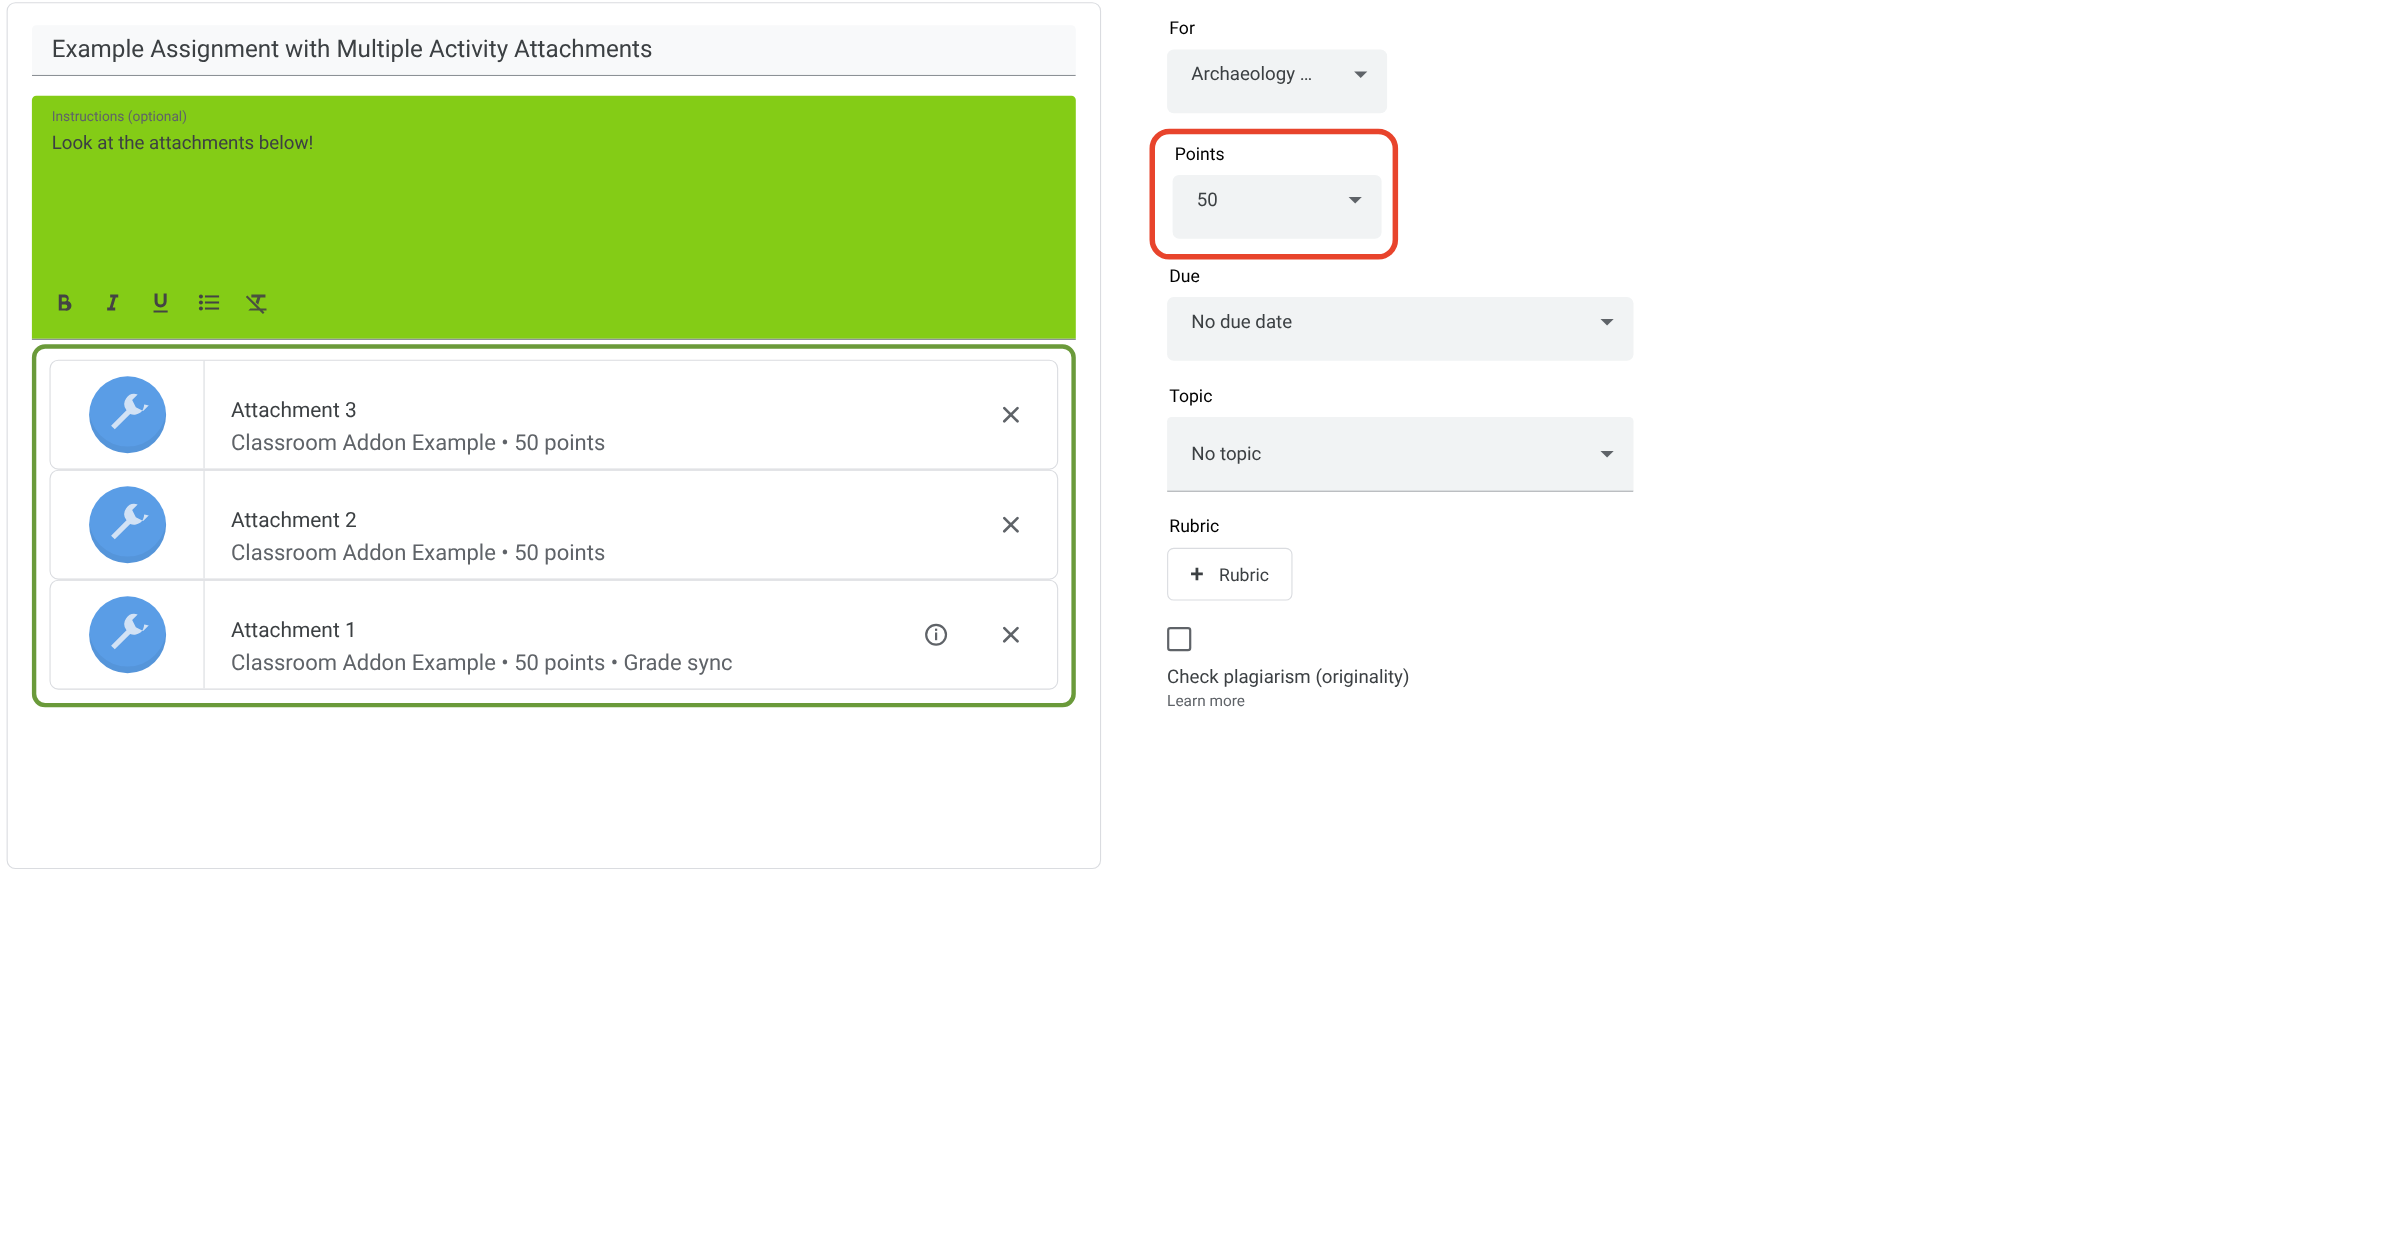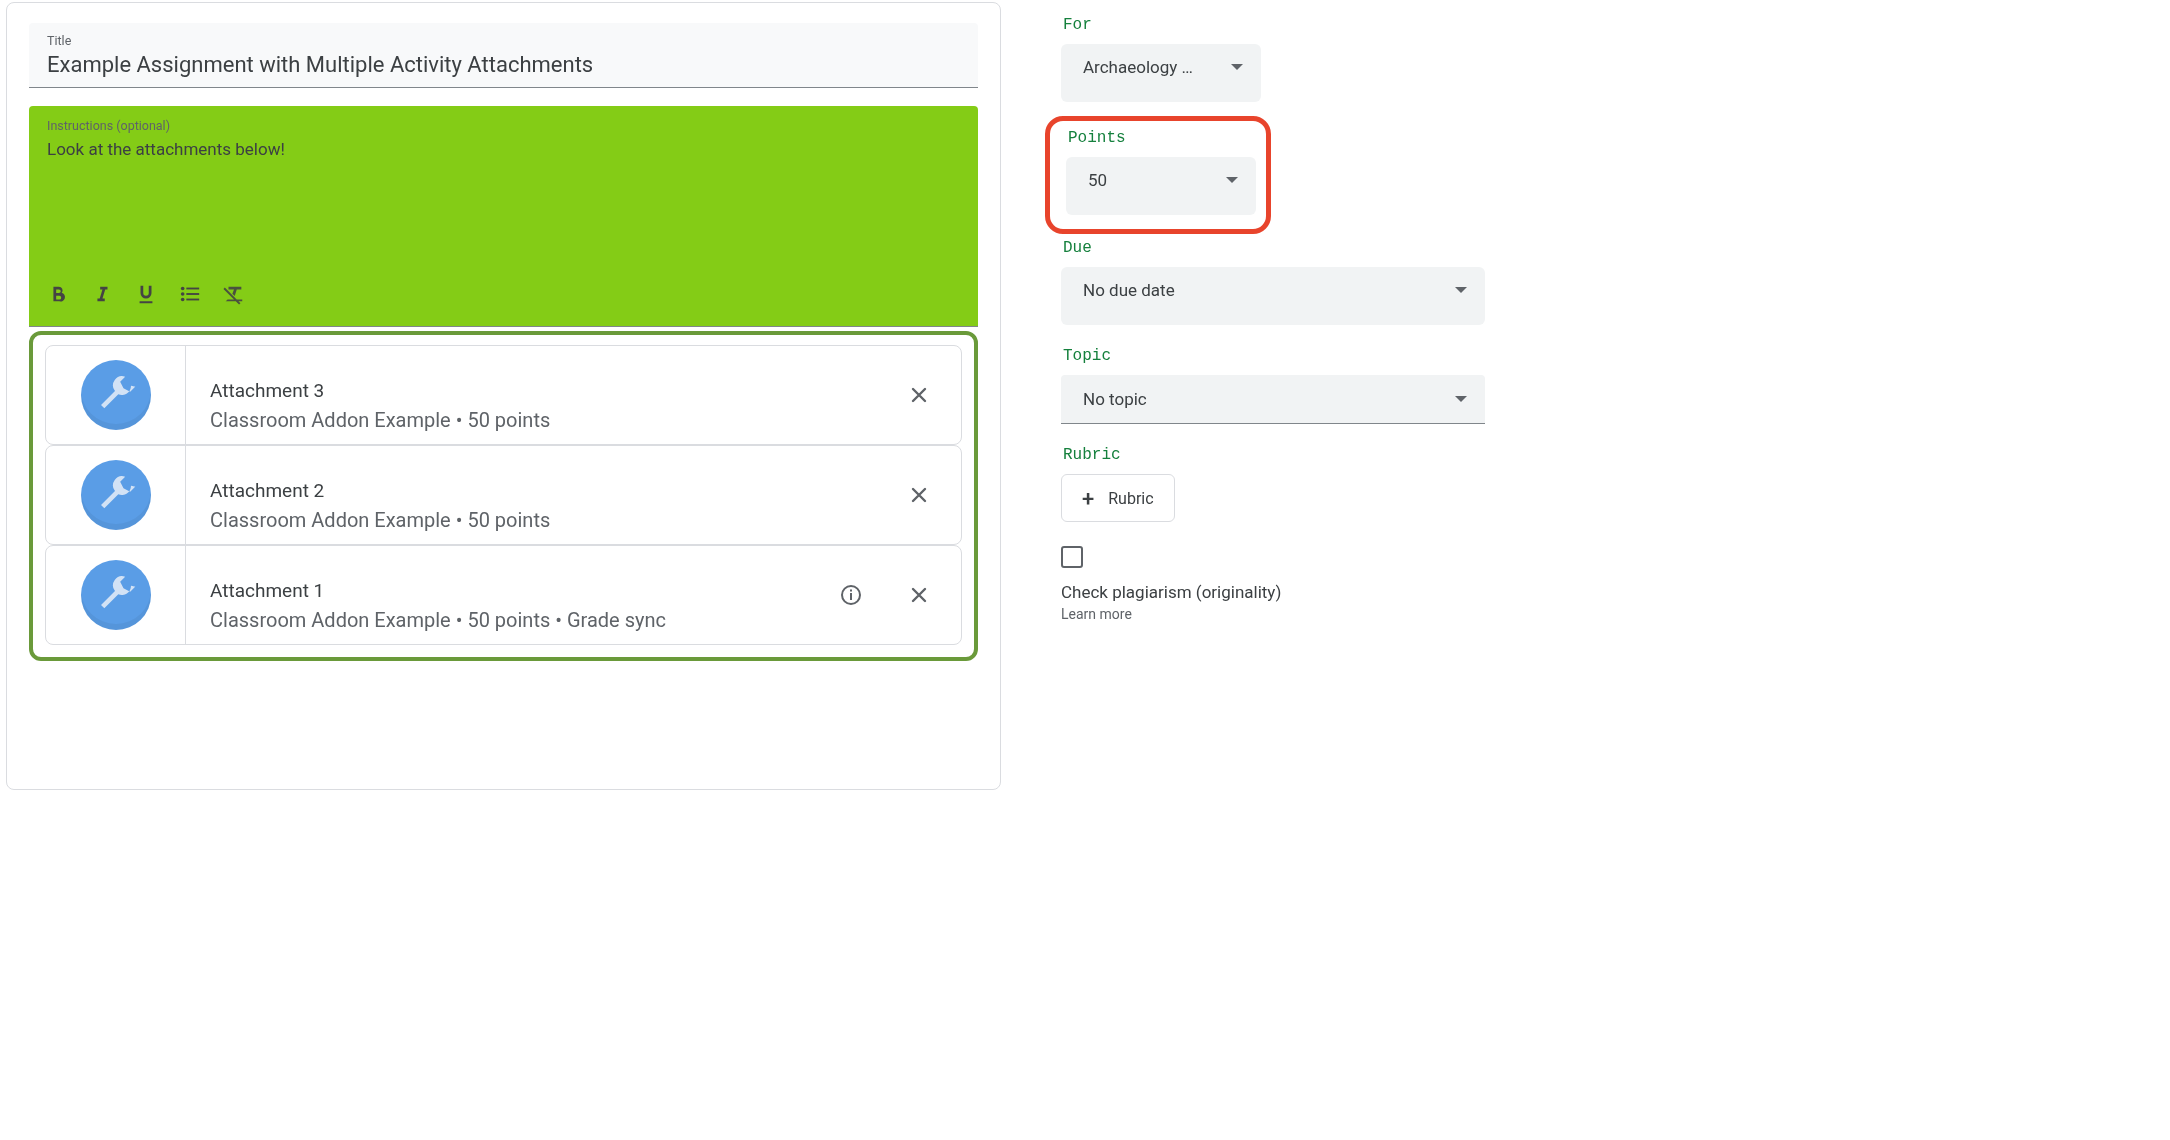--- a/index.html
+++ b/index.html
@@ -101,24 +101,23 @@
   .icon-btn { width: 40px; height: 40px; display:flex;align-items:center;justify-content:center; cursor:pointer; border-radius:50%; }
   .icon-btn svg { width:24px; height:24px; fill:#5f6368; }
 
   
   .sidebar {
     flex: 1;
     padding: 4px 0 0 60px;
   }
   .side-label {
     font-size: 16px;
-    color: #15803d;
+    color: #000000;
     margin: 12px 0 10px 2px;
     font-weight: 400;
-    font-family: Liberation Mono, monospace;
   }
   .for-row { display:flex; gap:24px; }
   .chip-select {
     height: 58px;
     background: #f1f3f4;
     border-radius: 6px;
     display: flex;
     align-items: center;
     padding: 0 18px 12px 22px;
     justify-content: space-between;
@@ -135,21 +134,21 @@
     border: 5px solid #e8442c;
     border-radius: 18px;
     padding: 0 18px 14px 16px;
     width: 226px;
     margin-left: -16px;
     margin-top: 14px;
   }
   .points-highlight .side-label { margin-top: 8px; }
 
   .underline-select {
-    height: 49px;
+    height: 68px;
     background: #f1f3f4;
     border-bottom: 1px solid #80868b;
     border-radius: 4px 4px 0 0;
     display:flex;align-items:center;justify-content:space-between;
     padding:0 18px 0 22px;
     font-size: 17px;
     width: 424px;
     cursor:pointer;
   }
 
@@ -175,21 +174,20 @@
   .cb-learn { font-size: 14px; color: #5f6368; margin-top: 4px; cursor:pointer; display:inline-block;}
 </style>
 </head>
 <body>
 
 <div class="container">
 
   <div class="main-panel">
 
     <div class="title-field">
-      <div class="field-label">Title</div>
       <div class="field-value">Example Assignment with Multiple Activity Attachments</div>
     </div>
 
     <div class="instructions-field">
       <div class="field-label">Instructions (optional)</div>
       <div class="instructions-text">Look at the attachments below!</div>
 
       <div class="toolbar">
         <span><svg viewBox="0 0 24 24">
               <path d="M7 4h6a4 4 0 0 1 3 6.6A4.5 4.5 0 0 1 13.5 20H7zm3 3v4h3a2 2 0 0 0 0-4zm0 7v4h3.5a2 2 0 0 0 0-4z"></path>

